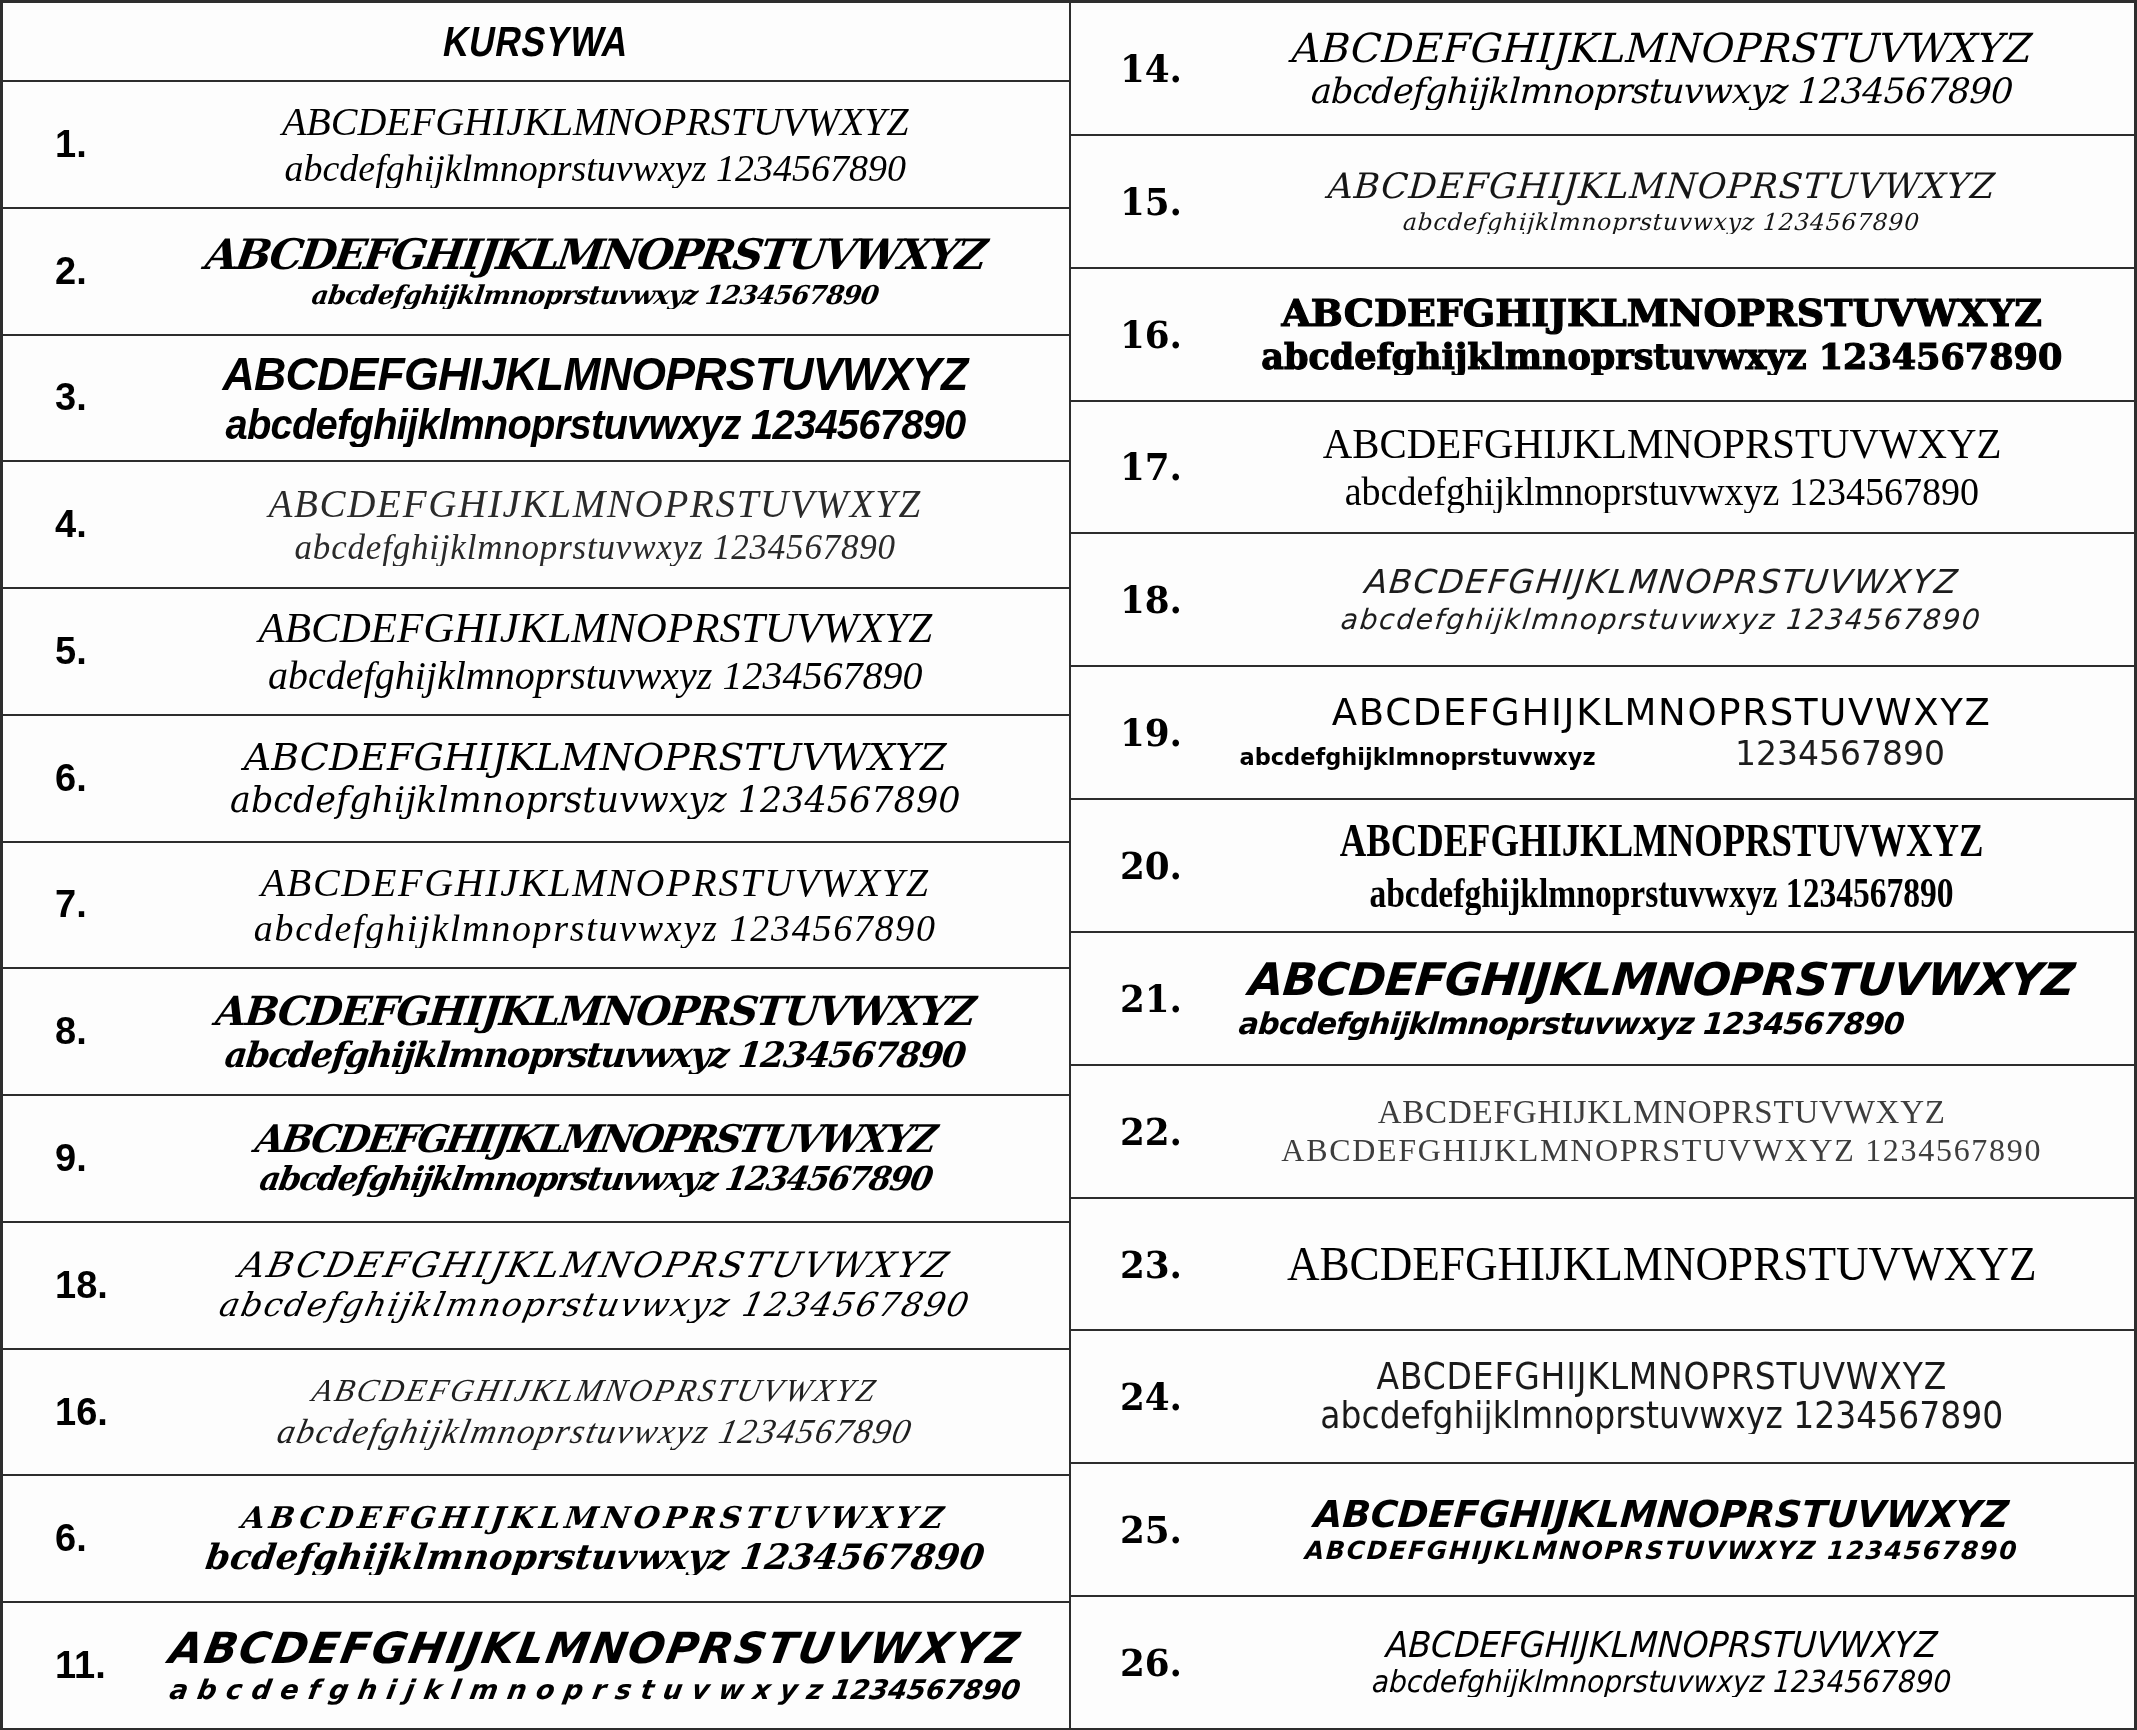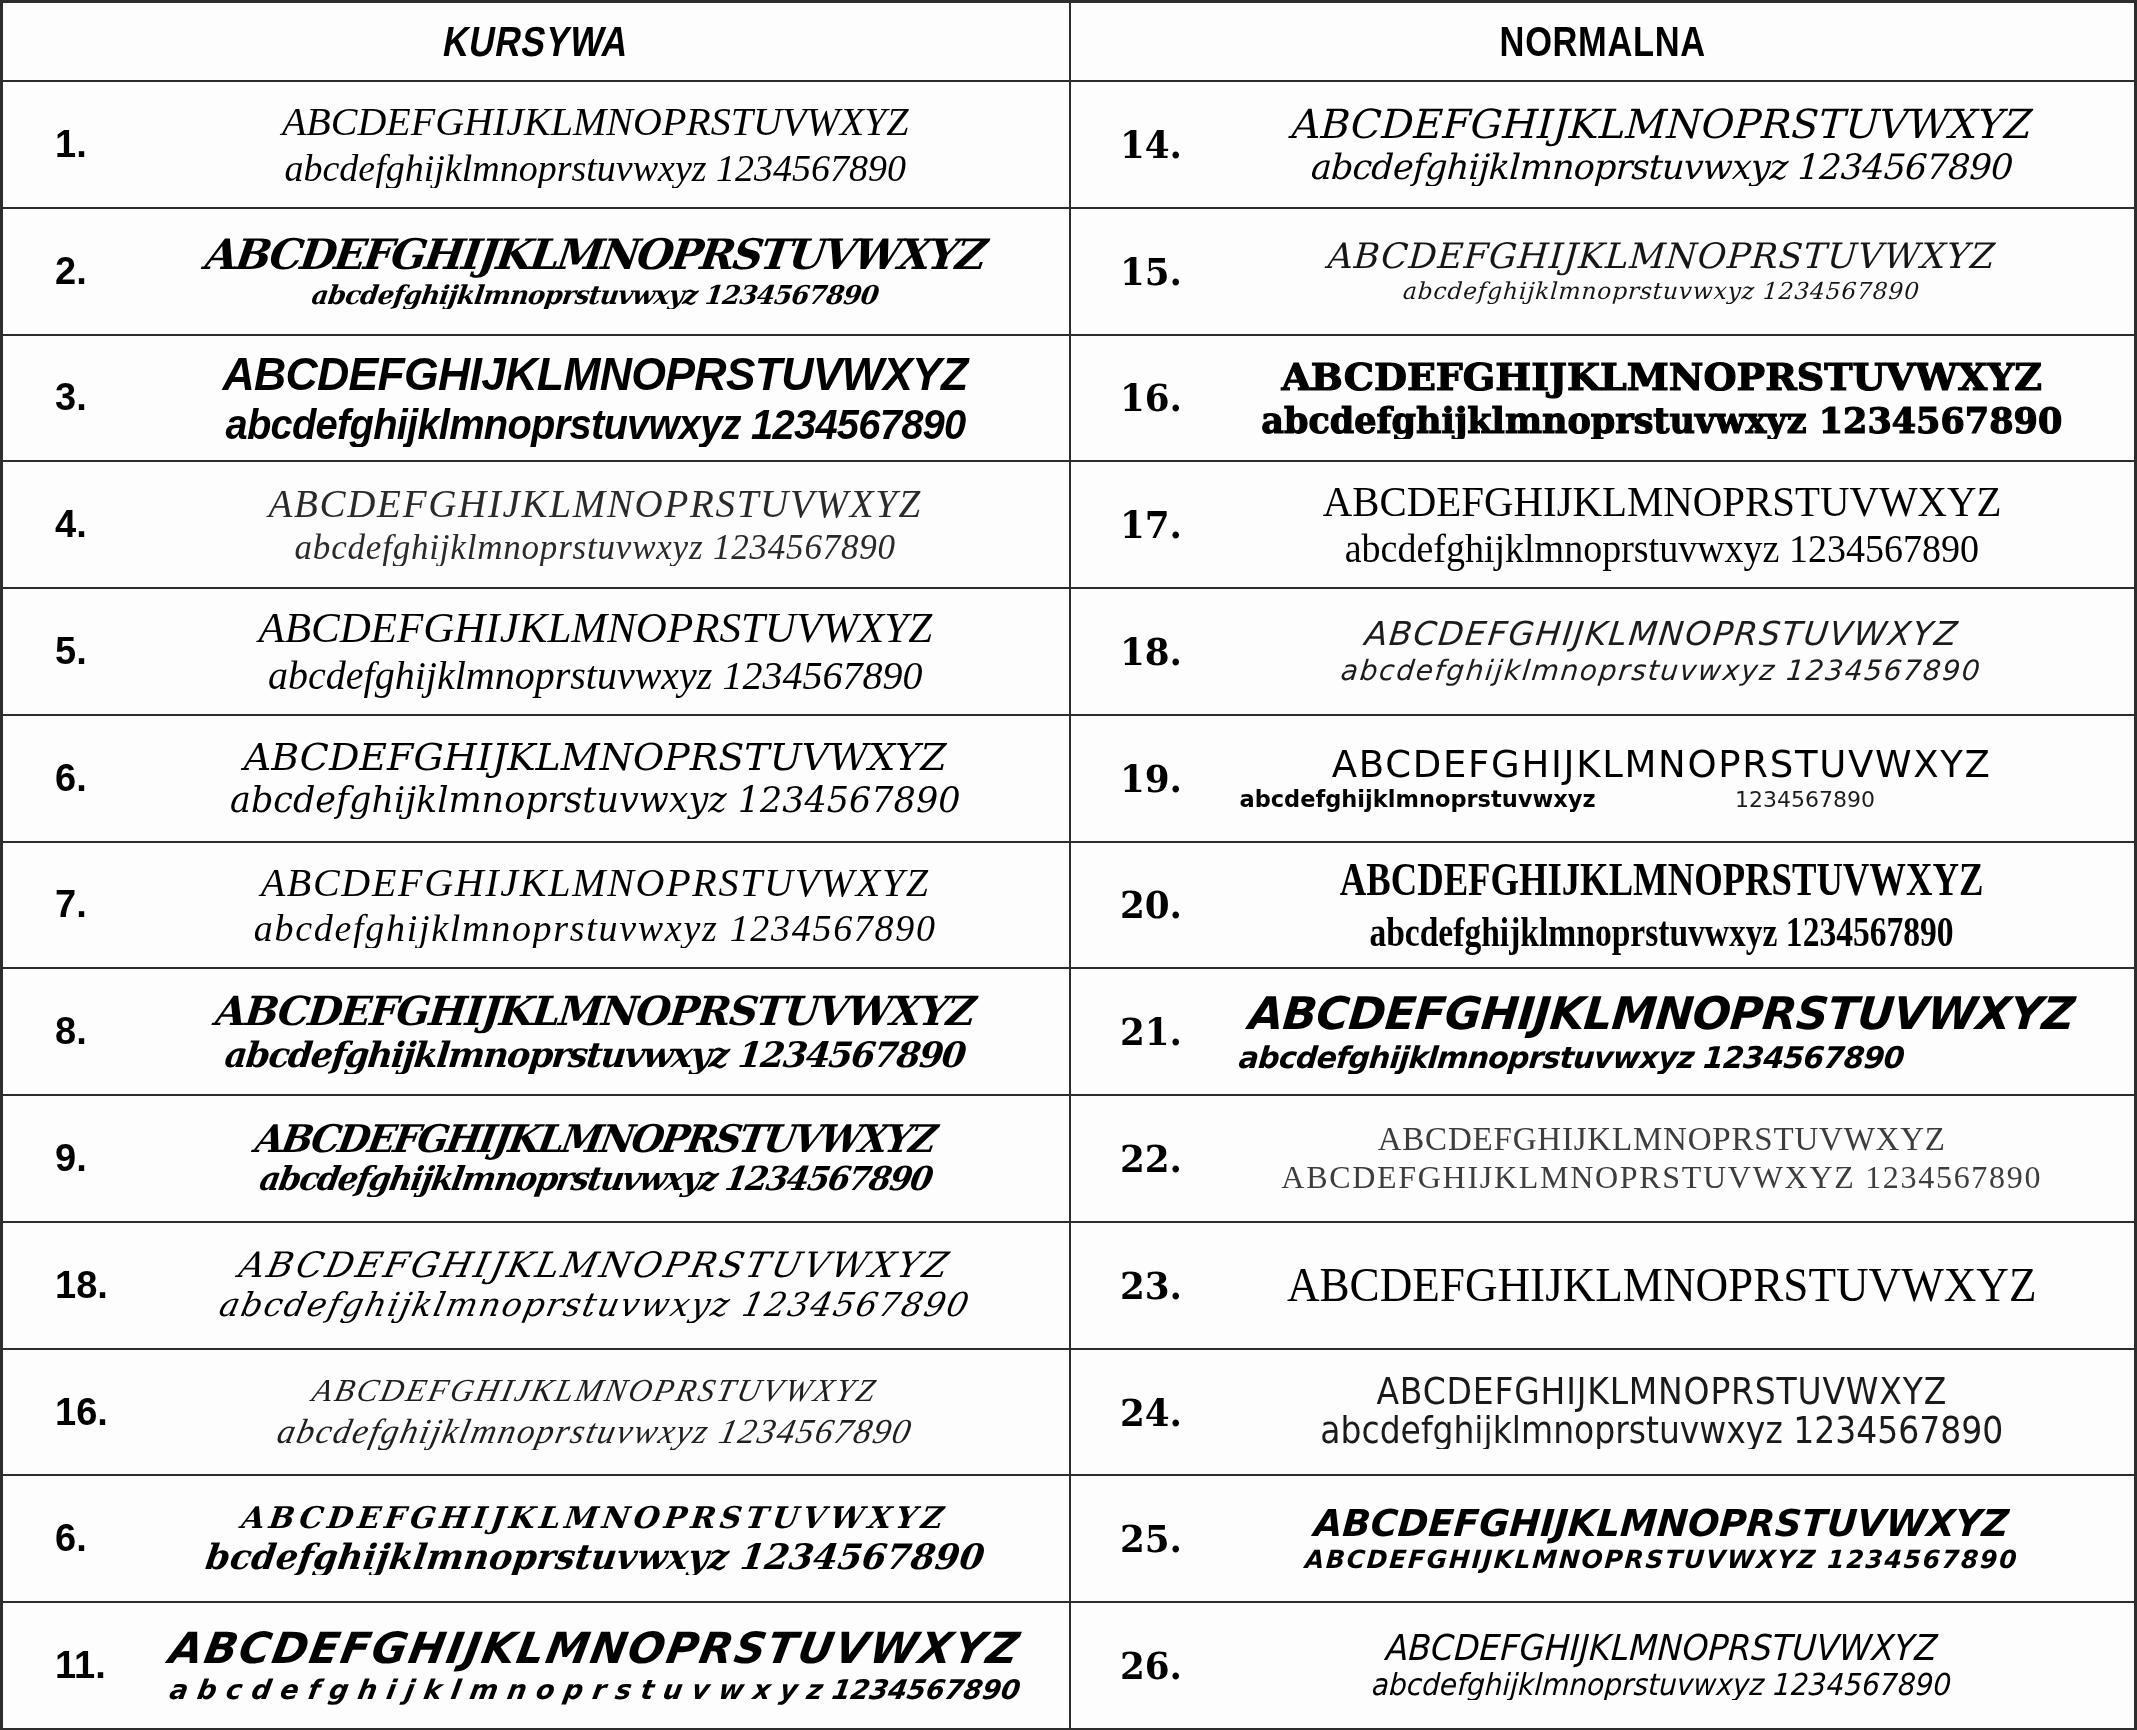--- a/index.html
+++ b/index.html
@@ -72,21 +72,21 @@
   .r17 .t{font-family:"Liberation Serif",serif;}
   .r17 .l1 .t{font-size:43px;transform:scaleX(.95);} .r17 .l2 .t{font-size:40px;transform:scaleX(.95);}
 
   .r18 .t{font-family:"DejaVu Sans",sans-serif;font-style:italic;transform:skewX(-6deg);letter-spacing:1.7px;color:#1c1c1c;}
   .r18 .l1 .t{font-size:33px;} .r18 .l2 .t{font-size:28px;}
 
   .r19 .t{font-family:"DejaVu Sans",sans-serif;}
   .r19 .l1 .t{font-size:37px;letter-spacing:1.7px;}
   .r19 .l2{display:flex;width:100%;justify-content:flex-start;align-items:baseline;padding-left:3%;box-sizing:border-box;}
   .r19 .l2 .t2a{font-weight:bold;font-size:22.5px;}
-  .r19 .l2 .t2b{font-size:22px;margin-left:16%;color:#1c1c1c;}
+  .r19 .l2 .t2b{font-size:33px;margin-left:16%;color:#1c1c1c;}
 
   .r20 .t{font-family:"Liberation Serif",serif;font-weight:bold;transform:scaleX(.78);}
   .r20 .l1 .t{font-size:47px;} .r20 .l2 .t{font-size:43px;}
 
   .r21 .t{font-family:"DejaVu Sans",sans-serif;font-style:italic;font-weight:bold;transform:skewX(-5deg);}
   .r21 .l1 .t{font-size:45px;letter-spacing:-0.8px;}
   .r21 .l2{align-self:flex-start;padding-left:3%;}
   .r21 .l2 .t{font-size:30px;letter-spacing:-0.8px;}
 
   .r22 .t{font-family:"Liberation Serif",serif;color:#3d3d3d;}
@@ -215,23 +215,20 @@
     <div class="row">
       <div class="num">11.</div>
       <div class="sample r13">
         <div class="l1"><span class="t">ABCDEFGHIJKLMNOPRSTUVWXYZ</span></div>
         <div class="l2"><span class="t">a b c d e f g h i j k l m n o p r s t u v w x y z 1234567890</span></div>
       </div>
     </div>
   </div>
 
   <div class="col col-right">
-    <div class="hdr hdr-right">
-      <span class="t">NORMALNA</span>
-    </div>
 
     <div class="row">
       <div class="num">14.</div>
       <div class="sample r14">
         <div class="l1"><span class="t">ABCDEFGHIJKLMNOPRSTUVWXYZ</span></div>
         <div class="l2"><span class="t">abcdefghijklmnoprstuvwxyz 1234567890</span></div>
       </div>
     </div>
 
     <div class="row">

